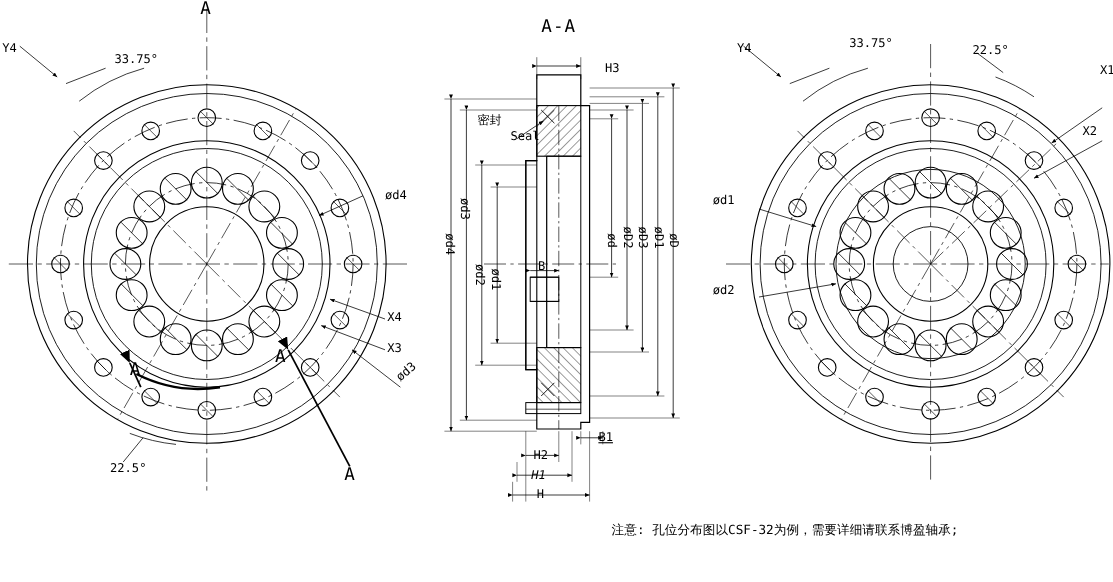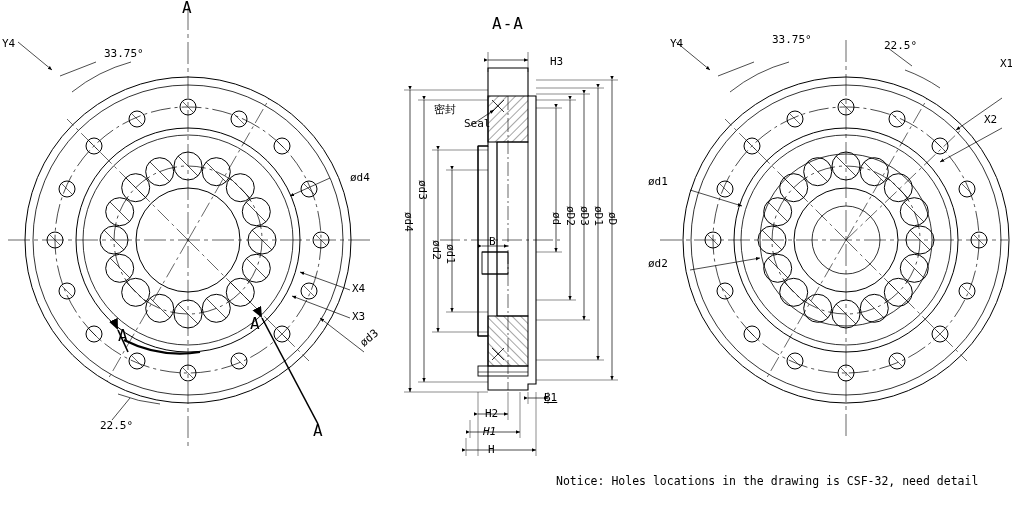--- a/index.html
+++ b/index.html
@@ -407,17 +407,17 @@
 
 <div class="lbl" style="left:670px; top:38px;">Y4</div>
 <div class="lbl" style="left:772px; top:34px;">33.75°</div>
 <div class="lbl" style="left:884px; top:40px;">22.5°</div>
 <div class="lbl" style="left:1000px; top:58px;">X1</div>
 <div class="lbl" style="left:984px; top:114px;">X2</div>
 <div class="lbl" style="left:648px; top:176px;">ød1</div>
 <div class="lbl" style="left:648px; top:258px;">ød2</div>
 
 <div id="notes">
-  <div>Notice: Holes locations in the drawing is CSF-32, need detail</div>
+  <div>注意: 孔位分布图以CSF-32为例，需要详细请联系博盈轴承;</div>
   
 </div>
 
 </div>
 
 </body></html>

